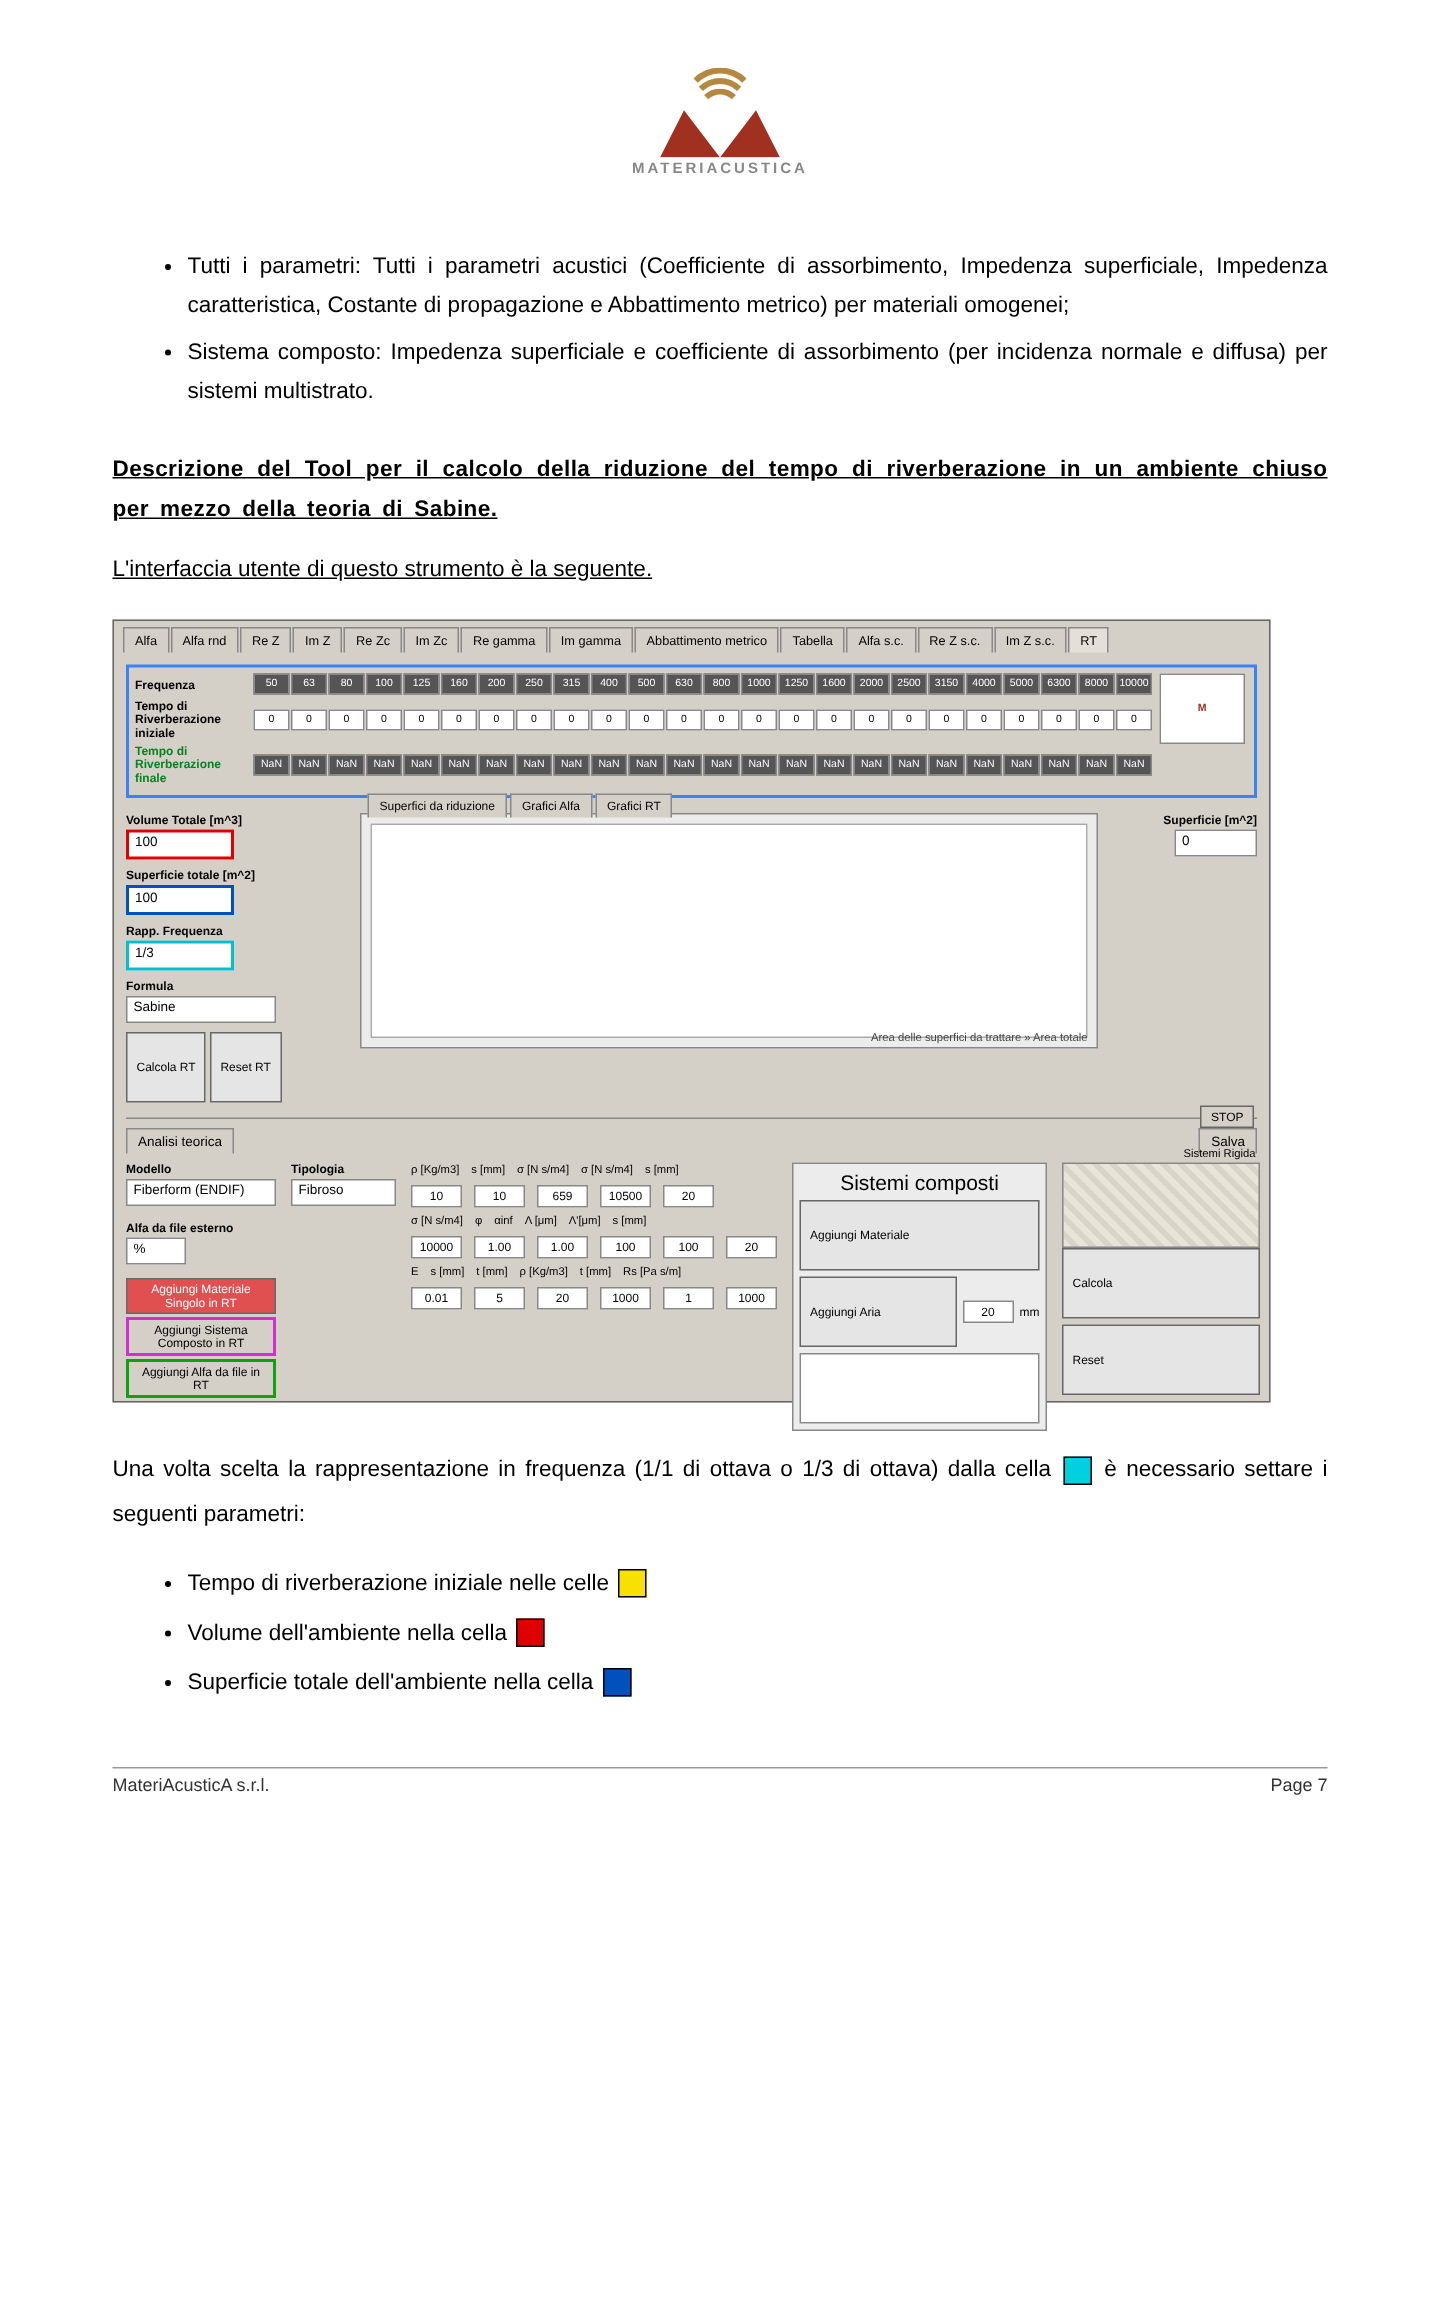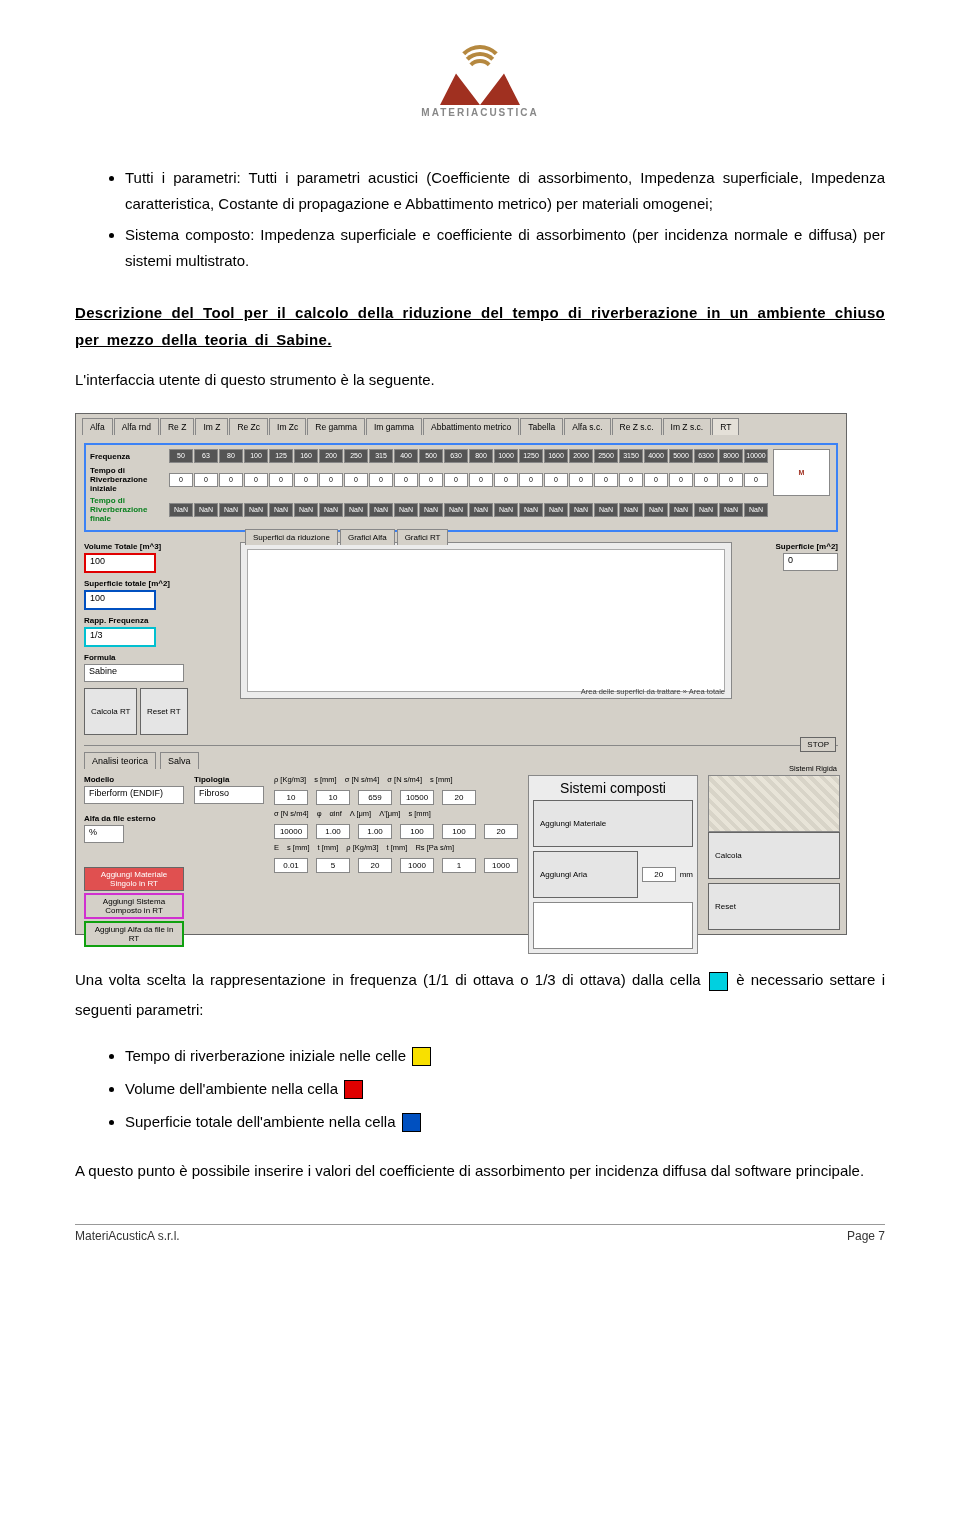--- a/index.html
+++ b/index.html
@@ -75,20 +75,21 @@
     letter-spacing: 0.3px;
     margin: 20px 0 14px 0;
     line-height: 1.8;
     word-spacing: 3px;
   }
   .body-text {
     font-size: 15px;
     line-height: 1.75;
     text-align: justify;
     margin: 8px 0 20px 0;
+    text-decoration: underline;
   }
 
   
   .screenshot {
     width: 770px;
     height: 520px;
     background: #d4d0c8;
     border: 1px solid #666;
     font-family: Tahoma, sans-serif;
     font-size: 9px;
@@ -210,21 +211,21 @@
     position:absolute; right:10px; bottom: 182px;
     border:1px solid #666; padding:2px 6px;
     font-size:8px; background:#d4d0c8;
   }
 
   .bottom-panel {
     border-top: 1px solid #888;
     margin: 4px 8px 6px 8px;
     padding-top: 6px;
   }
-  .bottom-tabs { display:flex; gap:4px; margin-bottom:6px; }
+  .bottom-tabs { display:flex; gap:4px; margin-bottom:6px;justify-content:space-between; }
   .bottom-cols { display:flex; gap:10px; align-items:flex-start; }
   .bcol { }
   .param-row { display:flex; gap:8px; margin-bottom:4px; }
   .param-col { text-align:center; }
   .param-head { font-size:7.5px; margin-bottom:2px; white-space:nowrap; }
   .param-inp {
     width:32px; height:13px; background:#fff;
     border:1px solid #888; font-size:8px;
     text-align:center; line-height:13px;
   }
@@ -479,21 +480,21 @@
         <span class="tab">Analisi teorica</span>
         <span class="tab">Salva</span>
       </div>
       <div class="bottom-cols">
         <div class="bcol" style="width:120px">
           <div class="field-label">Modello</div>
           <div class="field-input wide">Fiberform (ENDIF)</div>
           <div style="height:10px"></div>
           <div class="field-label">Alfa da file esterno</div>
           <div class="field-input" style="width:30px">%</div>
-          <div class="color-btn-row" style="margin-top:24px">
+          <div class="color-btn-row" style="margin-top:9px">
             <div class="color-btn cbtn-red">Aggiungi Materiale Singolo in RT</div>
             <div class="color-btn cbtn-mag">Aggiungi Sistema Composto in RT</div>
             <div class="color-btn cbtn-grn">Aggiungi Alfa da file in RT</div>
           </div>
         </div>
 
         <div class="bcol" style="width:70px">
           <div class="field-label">Tipologia</div>
           <div class="field-input" style="width:60px">Fibroso</div>
         </div>
@@ -646,20 +647,19 @@
   <div class="para-after">
     <span>Una volta scelta la rappresentazione in frequenza (1/1 di ottava o 1/3 di ottava) dalla cella </span><span class="swatch sw-cyan"></span><span> è necessario settare i seguenti parametri:</span>
   </div>
 
   <ul class="bullets2">
     <li><span>Tempo di riverberazione iniziale nelle celle </span><span class="swatch sw-yel"></span></li>
     <li><span>Volume dell'ambiente nella cella </span><span class="swatch sw-red"></span></li>
     <li><span>Superficie totale dell'ambiente nella cella </span><span class="swatch sw-blue"></span></li>
   </ul>
 
-  <div class="body-text">A questo punto è possibile inserire i valori del coefficiente di assorbimento per incidenza diffusa dal software principale.</div>
 
   <div class="footer">
     <span>MateriAcusticA s.r.l.</span>
     <span>Page 7</span>
   </div>
 
 </div>
 
 </body></html>

